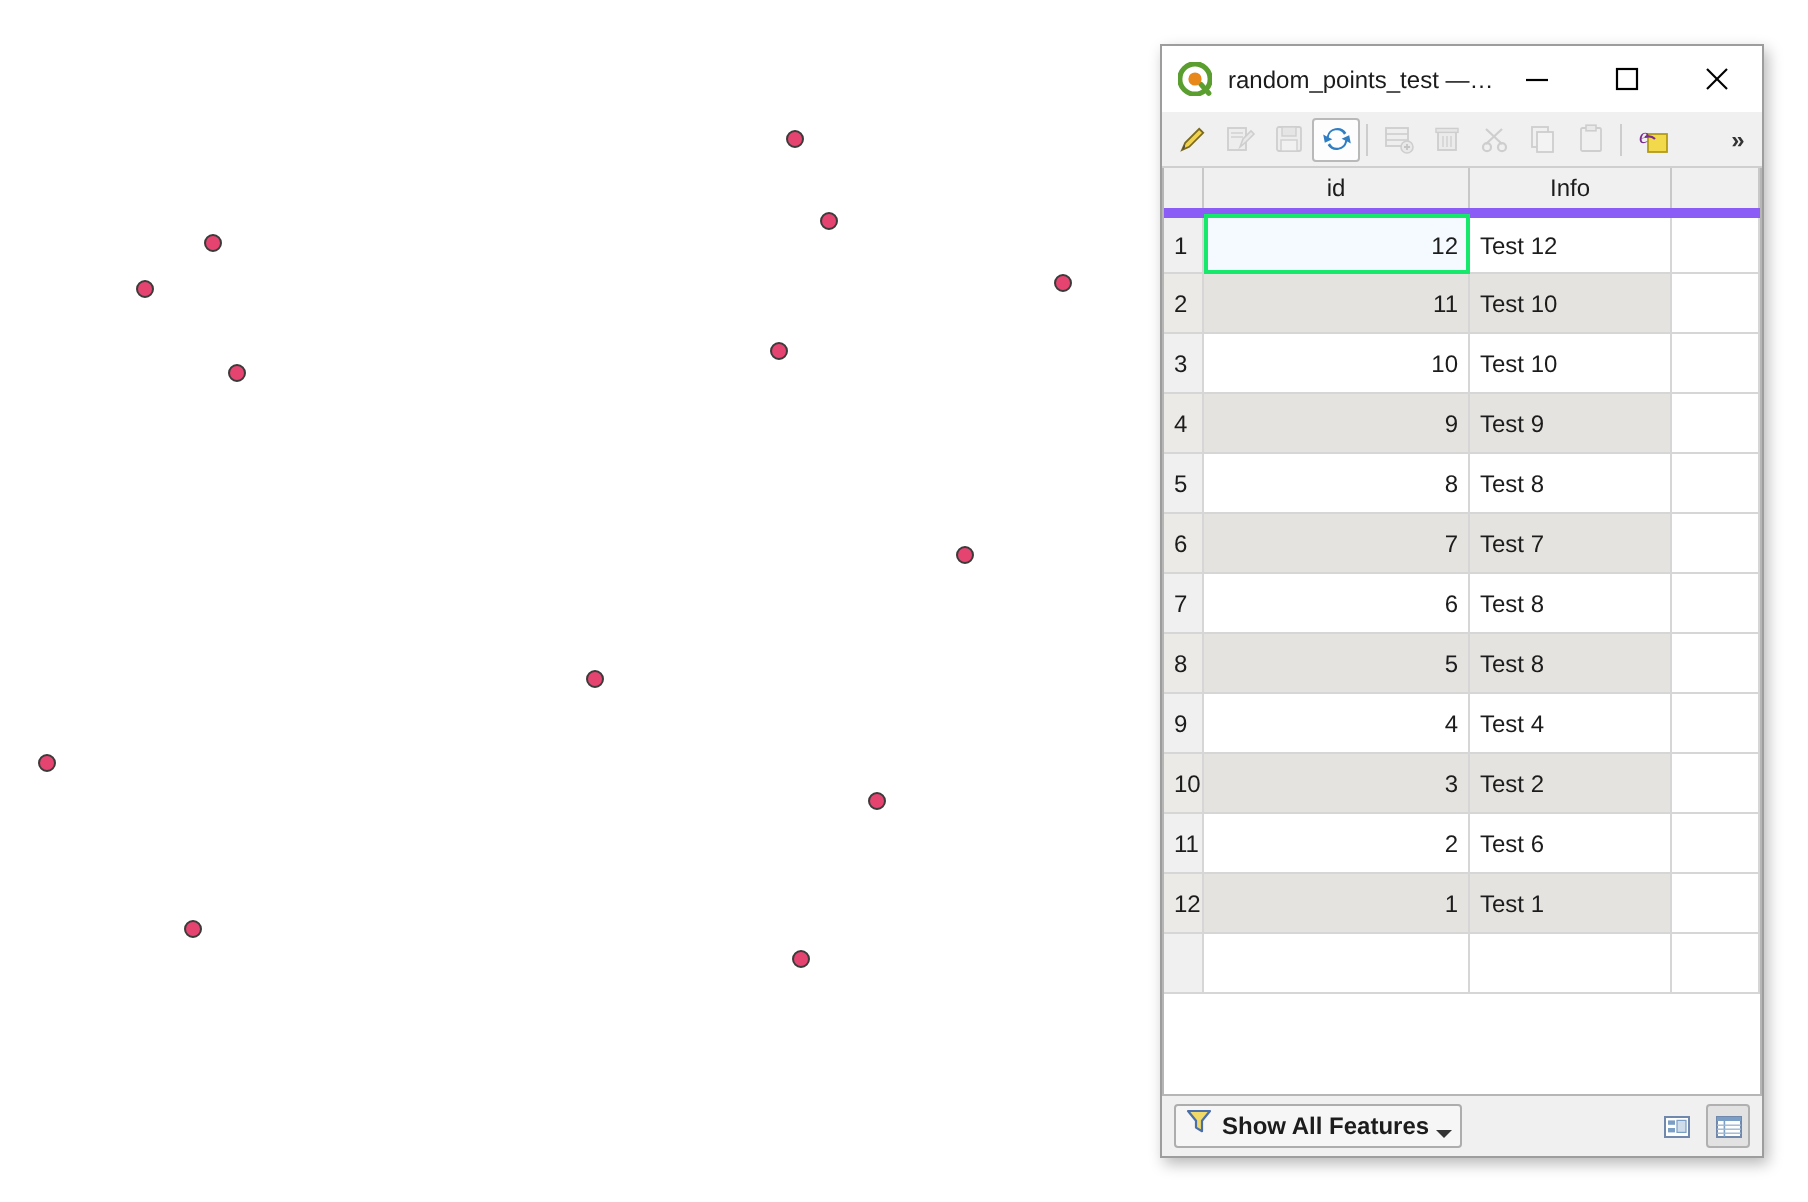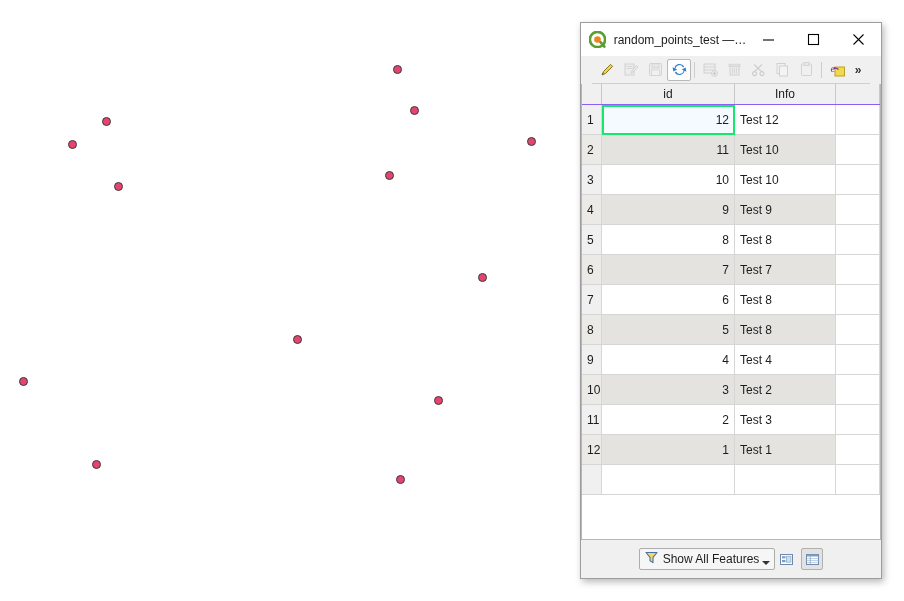--- a/index.html
+++ b/index.html
@@ -38,21 +38,20 @@
     left: 580px;
     top: 22px;
     width: 302px;
     height: 557px;
     background: #f0f0f0;
     border: 1px solid #9d9d9d;
     box-sizing: border-box;
     box-shadow: 2px 3px 7px rgba(0,0,0,0.28);
     display: flex;
     flex-direction: column;
-    align-items: center;
   }
 
   
   .title-bar {
     height: 33px;
     min-height: 33px;
     background: #ffffff;
     display: flex;
     align-items: center;
     padding-left: 8px;
@@ -134,21 +133,21 @@
   }
   table.attr-table {
     border-collapse: collapse;
     width: 100%;
     table-layout: fixed;
     font-size: 12px;
   }
   table.attr-table th {
     background: #f0f0f0;
     border-right: 1px solid #c8c8c8;
-    border-bottom: 1px solid #8b5cf6;
+    border-bottom: 5px solid #8b5cf6;
     font-weight: normal;
     color: #1c1c1c;
     height: 20px;
     font-size: 12px;
     text-align: center;
     padding: 0;
   }
   th.corner-head {
     width: 19px;
     border-right: 1px solid #c8c8c8;
@@ -193,27 +192,28 @@
     border-bottom: none;
     border-right: none;
   }
   .filler-rowhead {
     background: #f0f0f0;
     border-right: 1px solid #c8c8c8;
   }
 
   
   .status-bar {
-    height: 38px;
+    height: 30px;
     min-height: 30px;
     background: #f0f0f0;
     display: flex;
     align-items: center;
     padding: 8px 6px;
     box-sizing: border-box;
+    font-weight: bold;
   }
   .filter-btn {
     display: flex;
     align-items: center;
     height: 22px;
     border: 1px solid #adadad;
     background: #f6f6f6;
     border-radius: 2px;
     padding: 0 4px 0 4px;
     box-sizing: border-box;
@@ -456,21 +456,21 @@
           </tr>
           <tr class="alt">
             <td class="rowhead">10</td>
             <td class="cell-id">3</td>
             <td class="cell-info">Test 2</td>
             <td class="cell-pad"></td>
           </tr>
           <tr>
             <td class="rowhead">11</td>
             <td class="cell-id">2</td>
-            <td class="cell-info">Test 3</td>
+            <td class="cell-info">Test 6</td>
             <td class="cell-pad"></td>
           </tr>
           <tr class="alt">
             <td class="rowhead">12</td>
             <td class="cell-id">1</td>
             <td class="cell-info">Test 1</td>
             <td class="cell-pad"></td>
           </tr>
           <tr class="filler-row">
             <td class="filler-rowhead"></td>

